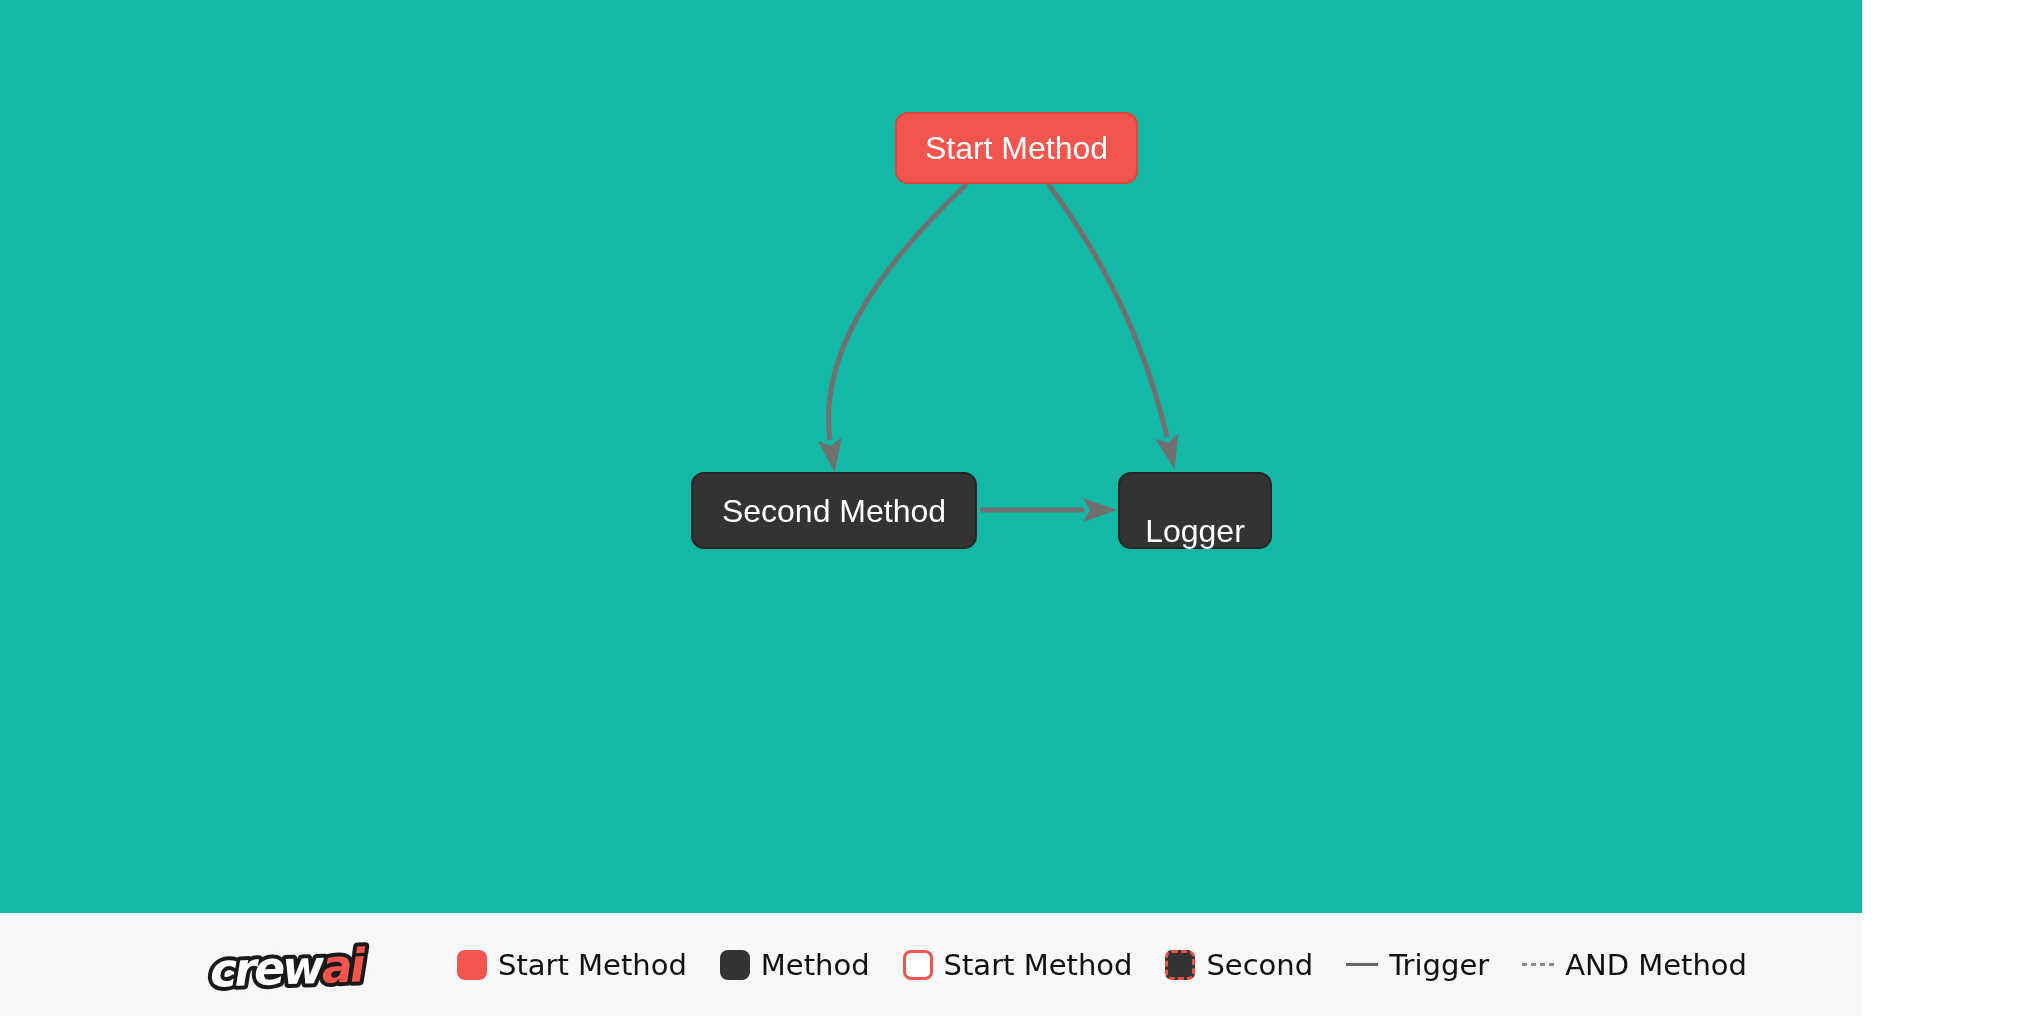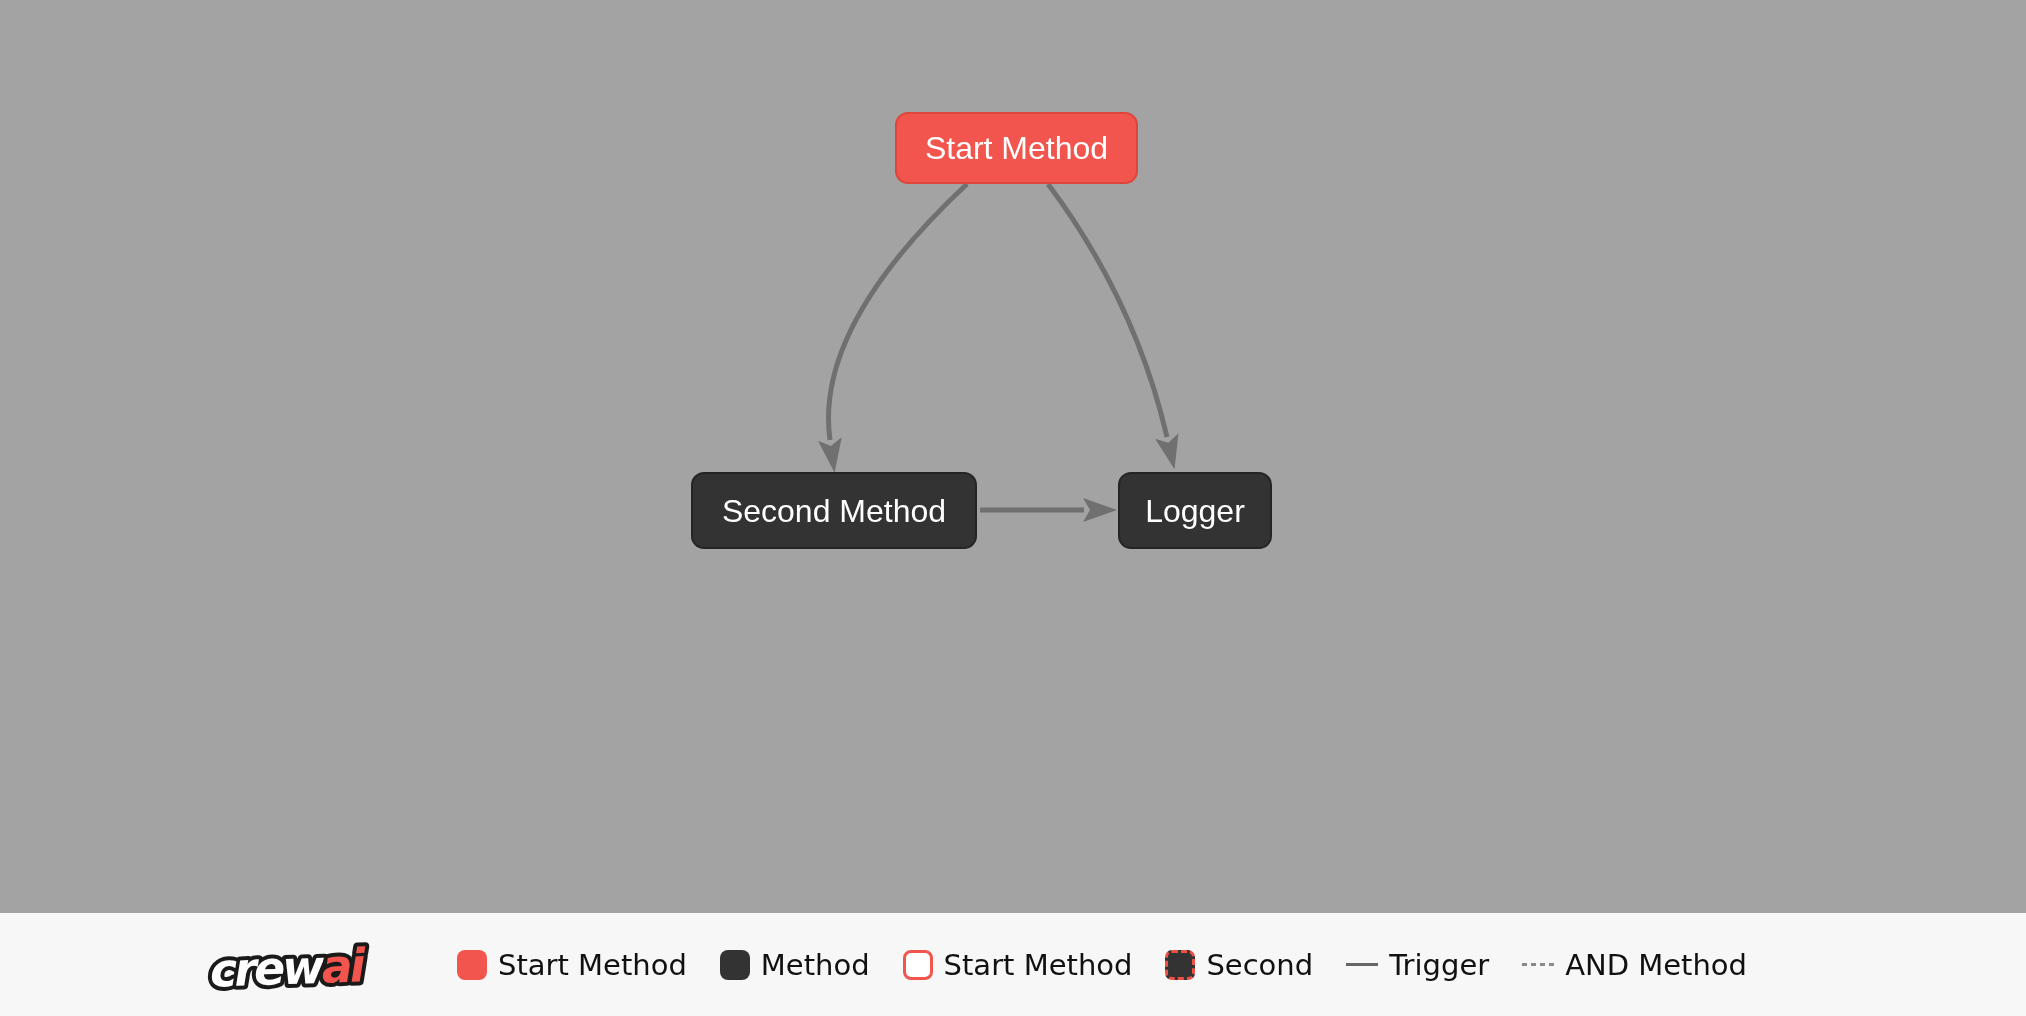--- a/index.html
+++ b/index.html
@@ -3,24 +3,24 @@
 <meta charset="utf-8">
 <style>
   html, body {
     margin: 0;
     padding: 0;
     background: #ffffff;
     font-family: "Liberation Sans", sans-serif;
   }
   .viewport {
     position: relative;
-    width: 2026px;
+    width: 1862px;
     height: 1016px;
     overflow: hidden;
-    background: #a3a3a3;
+    background: #14b8a6;
   }
   
   .flow-canvas {
     position: absolute;
     inset: 0 0 103px 0;
   }
   .edges-layer {
     position: absolute;
     left: 0; top: 0;
   }
@@ -49,20 +49,21 @@
     width: 286px; height: 77px;
     background: #333333;
     border: 2px solid #252525;
     justify-content: center;
   }
   .node-logger {
     left: 1118px; top: 472px;
     width: 154px; height: 77px;
     background: #333333;
     border: 2px solid #252525;
+    align-items: flex-end;
   }
   
   .legend-bar {
     position: absolute;
     left: 0; right: 0; bottom: 0;
     height: 103px;
     background: #F7F7F8;
     display: flex;
     align-items: center;
     padding-left: 206px;

